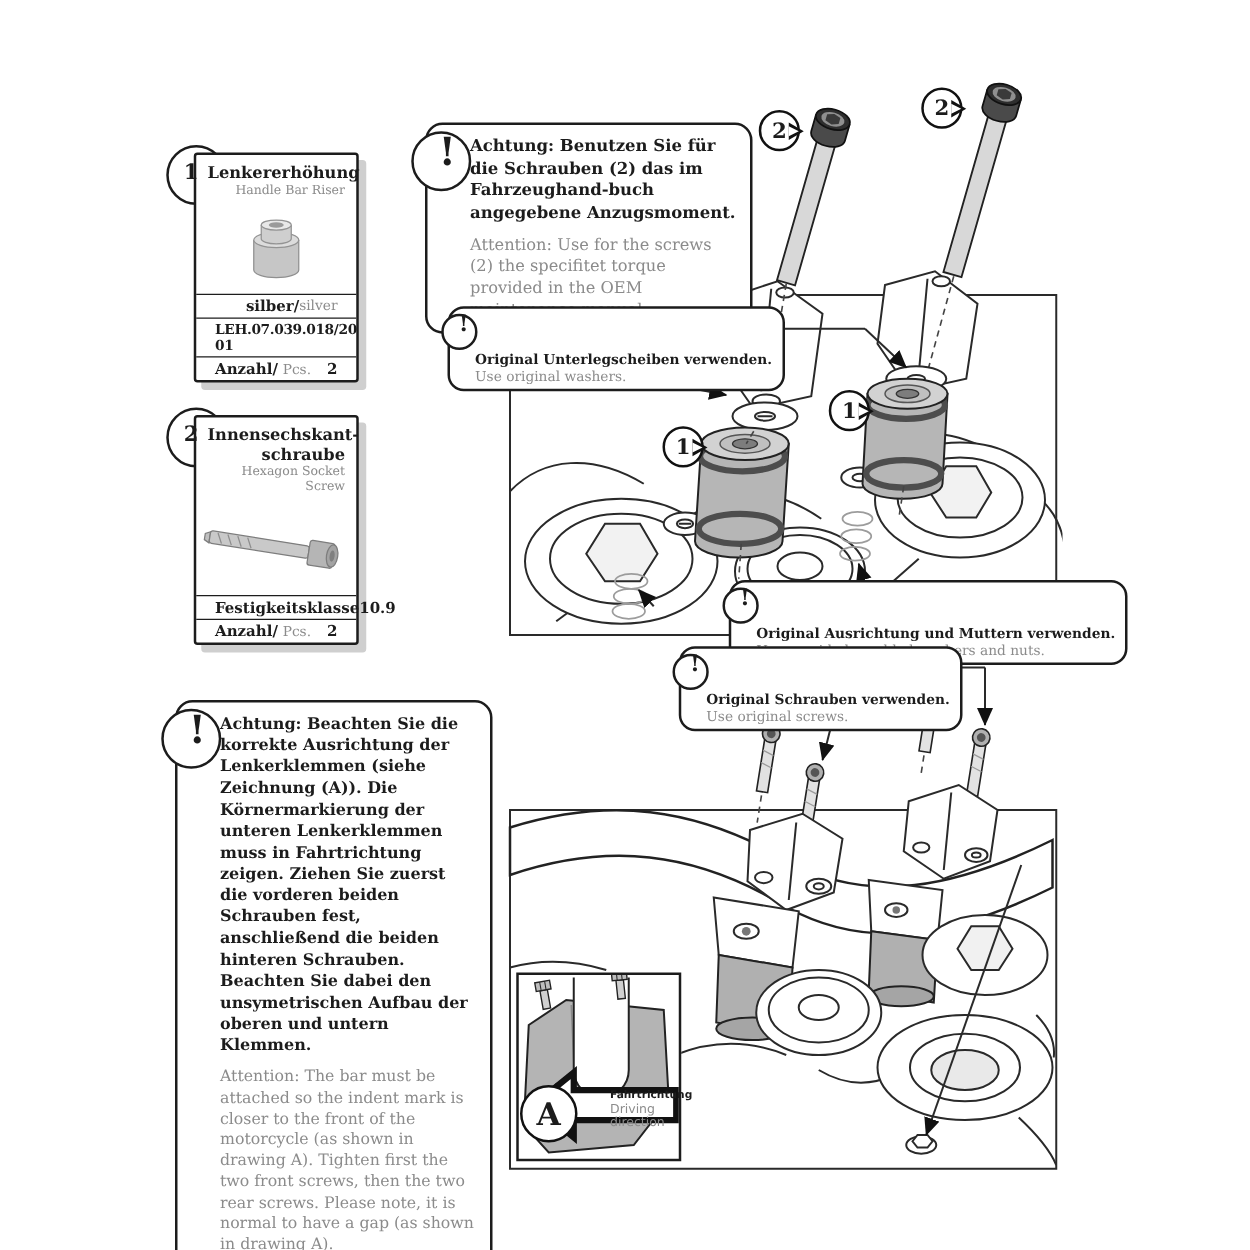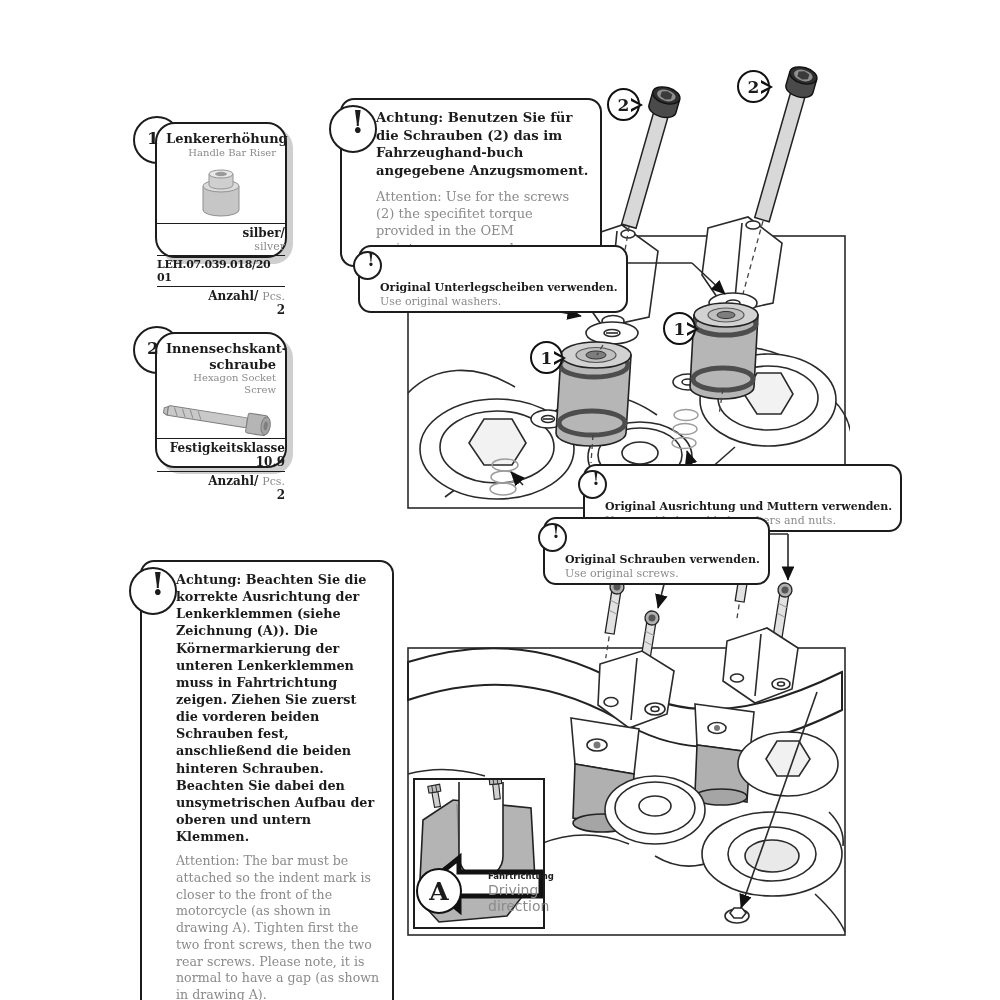--- a/index.html
+++ b/index.html
@@ -3,32 +3,32 @@
 <meta charset="utf-8">
 <style>
   html,body{margin:0;padding:0;background:#fff;}
   #page{position:relative;width:1000px;height:1000px;background:#fff;overflow:hidden;
         font-family:"DejaVu Serif",serif;color:#1c1c1c;}
 
   
   .part-wrap{position:absolute;width:132px;height:184px;}
   .p-bubble{position:absolute;left:-22px;top:-6px;width:44px;height:44px;border-radius:50%;
             background:#fff;border:2px solid #1c1c1c;z-index:0;}
-  .part-box{position:relative;width:132px;height:136px;background:#fff;border:2px solid #1c1c1c;
-            border-radius:20px;box-shadow:6px 6px 0 #cfcfcf;z-index:1;
+  .part-box{position:relative;width:132px;height:184px;background:#fff;border:2px solid #1c1c1c;
+            border-radius:3px;box-shadow:6px 6px 0 #cfcfcf;z-index:1;
             display:flex;flex-direction:column;box-sizing:border-box;}
   .p-num{position:absolute;left:-22px;top:-6px;width:40px;height:44px;z-index:2;
          display:flex;align-items:center;justify-content:center;
          font-weight:bold;font-size:17px;}
   .p-title{text-align:right;padding:7px 9px 2px 9px;line-height:1.2;}
   .p-title .de{font-weight:bold;font-size:13px;}
   .p-title .en{color:#8b8b8b;font-size:10px;}
   .p-icon{flex:1;display:flex;align-items:center;justify-content:center;}
   .p-row{border-top:1.6px solid #1c1c1c;display:flex;justify-content:space-between;
-         align-items:flex-end;padding:2px 0;font-size:12px;flex-direction:column;}
+         align-items:flex-start;padding:2px 15px;font-size:12px;}
   .p-row .b{font-weight:bold;}
   .p-row .g{color:#8b8b8b;font-size:11px;}
   .p-row.end{justify-content:flex-end;}
   .p-row.pn{font-weight:bold;font-size:11px;letter-spacing:-0.3px;justify-content:flex-start;}
 
   
   .warn{position:absolute;background:#fff;border:2px solid #1c1c1c;border-radius:14px;
         box-sizing:border-box;padding:9px 10px 8px 34px;z-index:4;}
   .w-bulge{position:absolute;left:-13px;top:5px;width:44px;height:44px;border-radius:50%;
            background:#fff;border:2px solid #1c1c1c;z-index:-1;}
@@ -62,21 +62,21 @@
   .ghost{fill:none;stroke:#9c9c9c;stroke-width:1.4;}
 
   
   #inset{position:absolute;left:413px;top:778px;width:132px;height:151px;background:#fff;
          border:2px solid #1c1c1c;z-index:3;box-sizing:border-box;}
   #a-circle{position:absolute;left:1px;top:88px;width:42px;height:42px;border-radius:50%;
             background:#fff;border:2.5px solid #111;display:flex;align-items:center;
             justify-content:center;font-weight:bold;font-size:25px;z-index:4;}
   #dir-label{position:absolute;left:49px;top:92px;width:78px;line-height:1.15;z-index:4;margin-left:24px;}
   #dir-label .de{font-weight:bold;font-size:8.5px;font-family:"DejaVu Sans",sans-serif;}
-  #dir-label .en{color:#8b8b8b;font-size:14px;font-family:"DejaVu Sans",sans-serif;}
+  #dir-label .en{color:#8b8b8b;font-size:10px;font-family:"DejaVu Sans",sans-serif;}
 </style>
 </head>
 <body>
 
 <div id="page">
 
   <div class="part-wrap" style="left:155px;top:122px;">
     <div class="p-bubble"></div>
     <div class="part-box">
       <div class="p-title">

